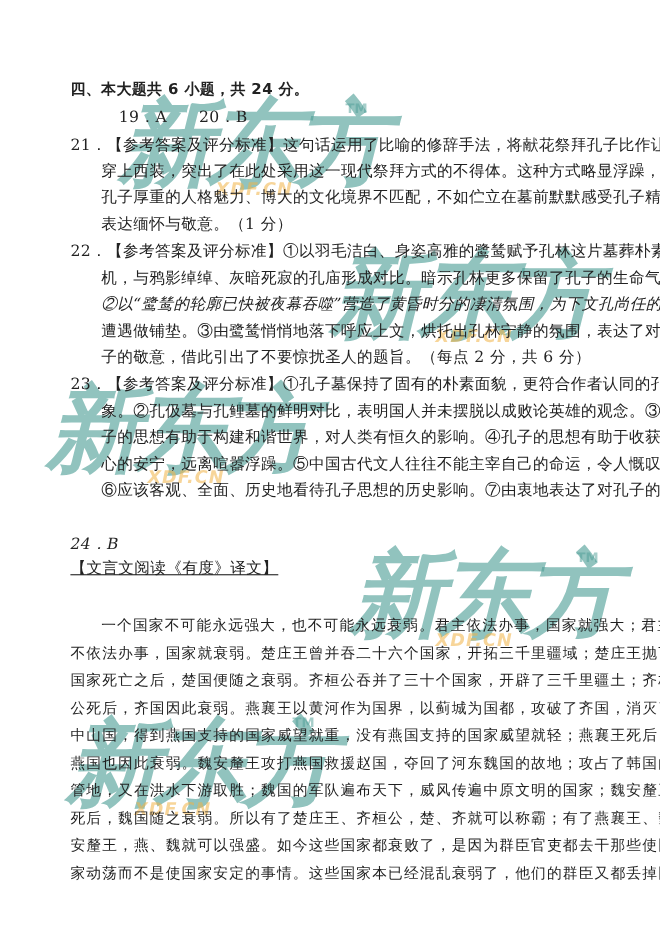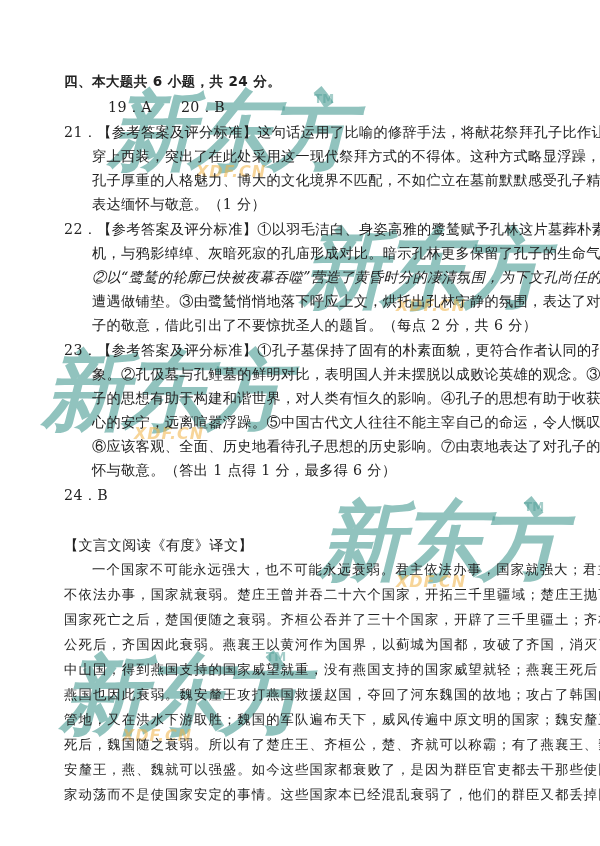--- a/index.html
+++ b/index.html
@@ -60,25 +60,24 @@
     <div class="line" style="left:92px; top:244px;">机，与鸦影绰绰、灰暗死寂的孔庙形成对比。暗示孔林更多保留了孔子的生命气息。</div>
     <div class="line" style="left:92px; top:268px;font-style:italic;">②以“鹭鸶的轮廓已快被夜幕吞噬”营造了黄昏时分的凄清氛围，为下文孔尚任的</div>
     <div class="line" style="left:92px; top:292px;">遭遇做铺垫。③由鹭鸶悄悄地落下呼应上文，烘托出孔林宁静的氛围，表达了对孔</div>
     <div class="line" style="left:92px; top:316px;">子的敬意，借此引出了不要惊扰圣人的题旨。（每点 2 分，共 6 分）</div>
 
     <div class="line" style="left:64px; top:341px;">23．【参考答案及评分标准】①孔子墓保持了固有的朴素面貌，更符合作者认同的孔子形</div>
     <div class="line" style="left:92px; top:365px;">象。②孔伋墓与孔鲤墓的鲜明对比，表明国人并未摆脱以成败论英雄的观念。③孔</div>
     <div class="line" style="left:92px; top:389px;">子的思想有助于构建和谐世界，对人类有恒久的影响。④孔子的思想有助于收获内</div>
     <div class="line" style="left:92px; top:413px;">心的安宁，远离喧嚣浮躁。⑤中国古代文人往往不能主宰自己的命运，令人慨叹。</div>
     <div class="line" style="left:92px; top:437px;">⑥应该客观、全面、历史地看待孔子思想的历史影响。⑦由衷地表达了对孔子的缅</div>
-    <div class="line" style="left:92px; top:461px;">怀与敬意。（答出 1 点得 1 分，最多得 6 分）</div>
 
-    <div class="line" style="left:64px; top:486px;">24．B</div>
+    <div class="line" style="left:64px; top:486px;font-style:italic;">24．B</div>
 
-    <div class="line" style="left:64px; top:536px;">【文言文阅读《有度》译文】</div>
+    <div class="line" style="left:64px; top:508px;text-decoration:underline;">【文言文阅读《有度》译文】</div>
     <div class="line kai" style="left:92px; top:561px;">一个国家不可能永远强大，也不可能永远衰弱。君主依法办事，国家就强大；君主</div>
     <div class="line kai" style="left:64px; top:586px;">不依法办事，国家就衰弱。楚庄王曾并吞二十六个国家，开拓三千里疆域；楚庄王抛下</div>
     <div class="line kai" style="left:64px; top:611px;">国家死亡之后，楚国便随之衰弱。齐桓公吞并了三十个国家，开辟了三千里疆土；齐桓</div>
     <div class="line kai" style="left:64px; top:636px;">公死后，齐国因此衰弱。燕襄王以黄河作为国界，以蓟城为国都，攻破了齐国，消灭了</div>
     <div class="line kai" style="left:64px; top:661px;">中山国，得到燕国支持的国家威望就重，没有燕国支持的国家威望就轻；燕襄王死后，</div>
     <div class="line kai" style="left:64px; top:686px;">燕国也因此衰弱。魏安釐王攻打燕国救援赵国，夺回了河东魏国的故地；攻占了韩国的</div>
     <div class="line kai" style="left:64px; top:711px;">管地，又在洪水下游取胜；魏国的军队遍布天下，威风传遍中原文明的国家；魏安釐王</div>
     <div class="line kai" style="left:64px; top:736px;">死后，魏国随之衰弱。所以有了楚庄王、齐桓公，楚、齐就可以称霸；有了燕襄王、魏</div>
     <div class="line kai" style="left:64px; top:761px;">安釐王，燕、魏就可以强盛。如今这些国家都衰败了，是因为群臣官吏都去干那些使国</div>
     <div class="line kai" style="left:64px; top:786px;">家动荡而不是使国家安定的事情。这些国家本已经混乱衰弱了，他们的群臣又都丢掉国</div>

